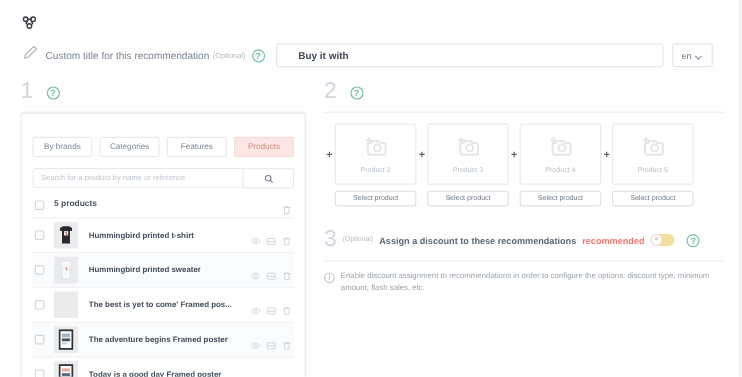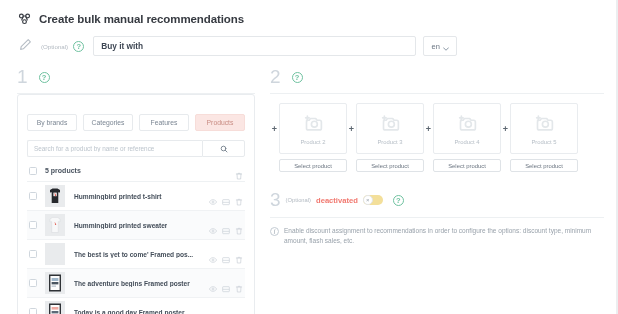--- a/index.html
+++ b/index.html
@@ -40,21 +40,21 @@
     border: 1px solid #6fc2a0; color: #6fc2a0;
     font-size: 7.5px; line-height: 9px; text-align: center;
     margin-left: 5px; flex: none; font-weight: bold;
   }
   .title-input {
     margin-left: 9px;
     width: 323px; height: 20px;
     border: 1px solid #e4e7ea; border-radius: 2px;
     background: #fff;
     font-size: 8.3px; font-weight: bold; color: #3d4653;
-    padding: 0 7px;
+    padding: 0 18px;
     font-family: "Liberation Sans", sans-serif;
   }
   .lang-select {
     margin-left: 7px;
     width: 34px; height: 20px;
     border: 1px solid #e4e7ea; border-radius: 2px;
     background: #fff;
     display: flex; align-items: center; justify-content: center; gap: 3px;
   }
   .lang-text { font-size: 7.5px; color: #6b7683; }
@@ -195,29 +195,29 @@
 
   <div class="header">
     <span>
       <svg class="hdr-icon" viewBox="0 0 24 24" fill="none" stroke="currentColor" stroke-width="1.9" stroke-linecap="round" stroke-linejoin="round">
         <circle cx="7" cy="8" r="3"></circle>
           <circle cx="17" cy="8" r="3"></circle>
           <circle cx="12" cy="17" r="3"></circle>
         <path d="M9.6 9.8l-2 4.4M14.4 9.8l2 4.4M10 8h4"></path>
       </svg>
     </span>
-    <span class="hdr-title">Create bulk manual recommendations</span>
   </div>
 
   <div class="title-row">
     <span>
       <svg class="pencil-icon" viewBox="0 0 24 24" fill="none" stroke="currentColor" stroke-width="2" stroke-linecap="round" stroke-linejoin="round">
         <path d="M17 3l4 4L8 20l-5 1 1-5z"></path>
       </svg>
     </span>
+    <span class="title-label">Custom title for this recommendation</span>
     <span class="title-optional">(Optional)</span>
     <span class="help-circle">?</span>
     <input class="title-input" type="text" value="Buy it with" style="">
     <div class="lang-select">
       <span class="lang-text">en</span>
       <span>
         <svg class="chev" viewBox="0 0 12 8" fill="none" stroke="currentColor" stroke-width="2" stroke-linecap="round" stroke-linejoin="round">
           <path d="M1 1.5L6 6.5L11 1.5"></path>
         </svg>
       </span>
@@ -485,21 +485,22 @@
           </div>
           <div class="sel-btn">Select product</div>
         </div>
 
       </div>
 
       <div class="step3">
         <div class="step3-head">
           <span class="step-num">3</span>
           <span class="s3-optional">(Optional)</span>
-          <span class="s3-state">deactivated</span>
+          <span class="s3-text">Assign a discount to these recommendations</span>
+          <span class="s3-state">recommended</span>
           <span class="toggle">
             <span class="toggle-knob">×</span>
           </span>
           <span class="help-circle">?</span>
         </div>
         <div class="s3-rule"></div>
         <div class="info-row">
           <span class="info-icon">i</span>
           <span class="info-text">Enable discount assignment to recommendations in order to configure the options: discount type, minimum amount, flash sales, etc.</span>
         </div>

